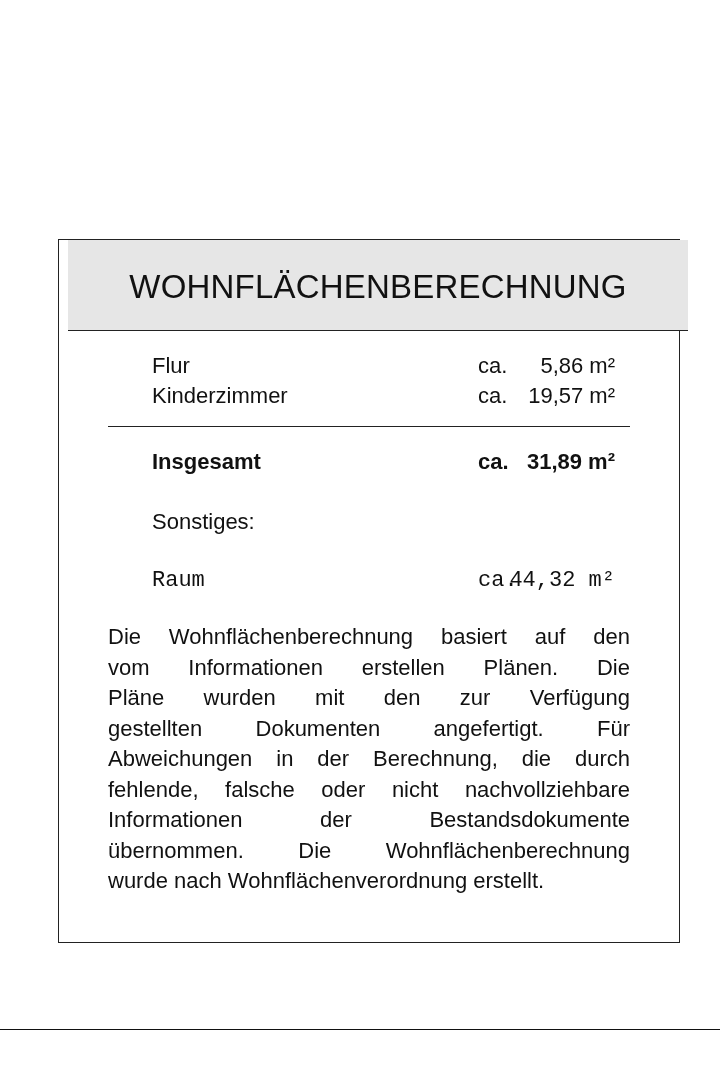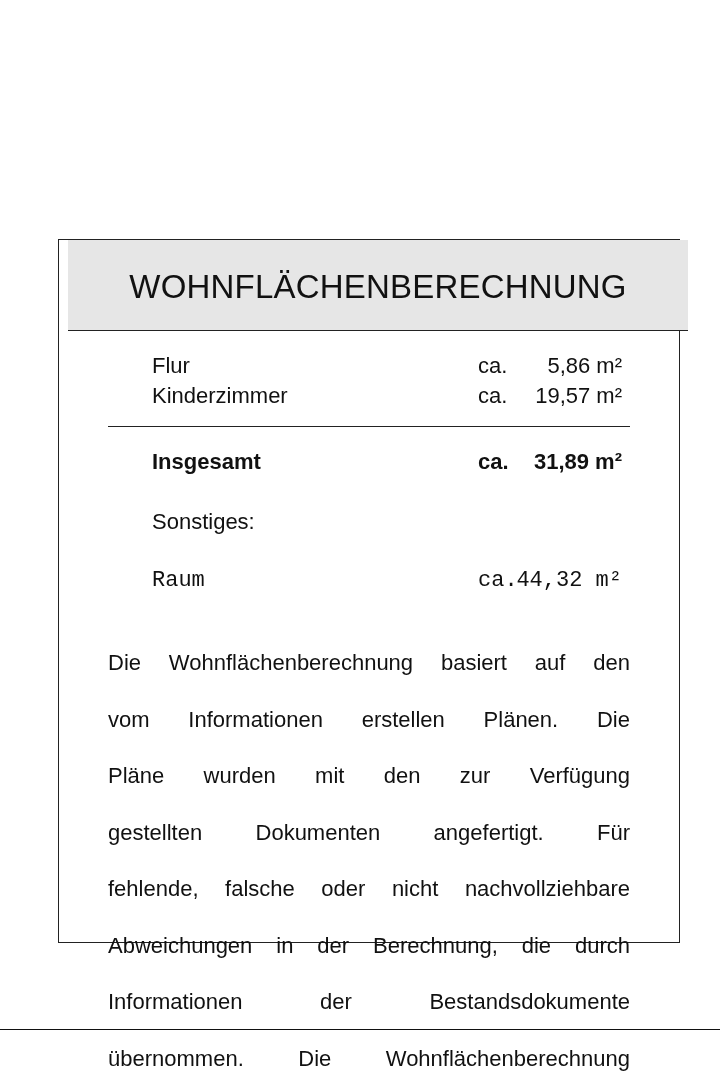--- a/index.html
+++ b/index.html
@@ -52,21 +52,21 @@
     .row {
       position: absolute;
       left: 0;
       right: 0;
       height: 30px;
       font-size: 22px;
       line-height: 30px;
     }
     .row .label { position: absolute; left: 16px; margin-left: 28px; }
     .row .ca { position: absolute; left: 370px; }
-    .row .val { position: absolute; right: 8px; text-align: left; }
+    .row .val { position: absolute; right: 15px; text-align: left; }
     .rule {
       position: absolute;
       left: 0;
       right: 0;
       height: 0;
       border-top: 1.5px solid #222222;
     }
     .note {
       position: absolute;
       left: 0;
@@ -74,21 +74,20 @@
       top: 382px;
       font-size: 22px;
       line-height: 30.5px;
       text-align: justify;
     }
     .note .line {
       display: block;
       text-align: justify;
       text-align-last: justify;
       white-space: nowrap;
-      margin-top: 26px;
     }
     .note .line.last {
       text-align-last: left;
     }
     .page-rule {
       position: absolute;
       left: 0;
       top: 1029px;
       width: 720px;
       height: 0;
@@ -131,21 +130,22 @@
       <span class="label">Raum</span>
       <span class="ca">ca.</span>
       <span class="val">44,32 m²</span>
     </div>
 
     <div class="note">
       <span class="line">Die Wohnflächenberechnung basiert auf den</span>
       <span class="line">vom Informationen erstellen Plänen. Die</span>
       <span class="line">Pläne wurden mit den zur Verfügung</span>
       <span class="line">gestellten Dokumenten angefertigt. Für</span>
+      <span class="line">Abweichungen in der Berechnung, die durch</span>
       <span class="line">fehlende, falsche oder nicht nachvollziehbare</span>
-      <span class="line">Abweichungen in der Berechnung, die durch</span>
       <span class="line">Informationen der Bestandsdokumente</span>
       <span class="line">übernommen. Die Wohnflächenberechnung</span>
+      <span class="line last">wurde nach Wohnflächenverordnung erstellt.</span>
     </div>
   </div>
 </div>
 
 <div class="page-rule"></div>
 
 </body></html>

